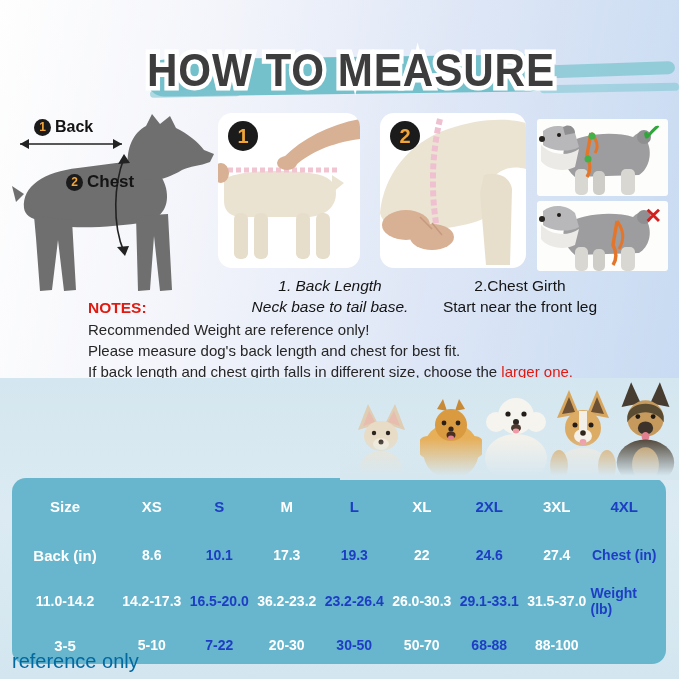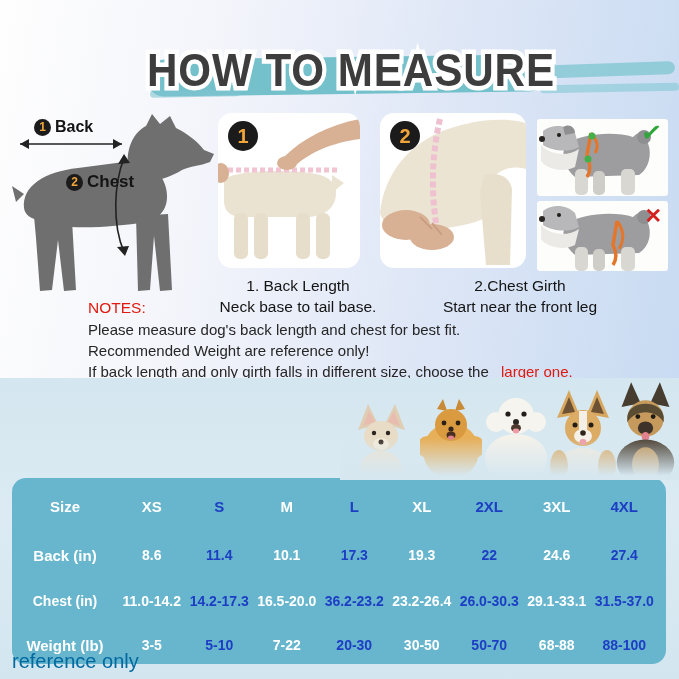--- a/index.html
+++ b/index.html
@@ -32,33 +32,33 @@
   .dg-chest{left:66px;top:64px;font-size:17px;}
   .badge{display:inline-flex;align-items:center;justify-content:center;
     background:#1b1b1b;color:#f0a53a;font-weight:bold;border-radius:50%;}
   .badge-sm{width:17px;height:17px;font-size:12px;}
   .badge-lg{width:30px;height:30px;font-size:20px;position:absolute;left:10px;top:8px;z-index:3;}
   
   .panel{position:absolute;background:#fff;border-radius:14px;overflow:hidden;}
   .panel-1{left:218px;top:113px;width:142px;height:155px;}
   .panel-2{left:380px;top:113px;width:146px;height:155px;}
   .caption{position:absolute;text-align:center;font-size:15.5px;line-height:21px;color:#141414;}
-  .caption-1{left:212px;top:275px;width:172px;}
+  .caption-1{left:244px;top:275px;width:172px;font-style:italic;}
   .caption-2{left:418px;top:275px;width:204px;}
   
   .photo{position:absolute;background:#fdfdfc;border-radius:3px;overflow:hidden;}
   .photo-good{left:537px;top:119px;width:131px;height:77px;}
   .photo-bad{left:537px;top:201px;width:131px;height:70px;}
   .mark{position:absolute;top:1px;right:6px;font-weight:bold;line-height:1;}
   .mark-check{color:#2ea63a;font-size:25px;transform:rotate(8deg);}
   .mark-cross{color:#d41f1f;font-size:21px;top:4px;}
   
   .notes{position:absolute;left:88px;top:297px;font-size:15px;line-height:21px;color:#262626;}
-  .notes-heading{color:#e01a10;font-weight:normal;font-size:15.5px;margin-bottom:1px;}
-  .hl-red{color:#e01a10;margin-left:8px;}
+  .notes-heading{color:#e01a10;font-weight:bold;font-size:15.5px;margin-bottom:1px;}
+  .hl-red{color:#e01a10;}
   
   .dogs-row svg{position:absolute;}
   .dogs-fade{position:absolute;left:340px;top:438px;width:339px;height:42px;
     background:linear-gradient(to bottom,rgba(214,231,240,0) 0%,#d6e7f0 90%);z-index:2;}
   
   .size-table{
     position:absolute;left:12px;top:478px;width:654px;height:186px;
     background:#67b6cd;border-radius:14px;box-sizing:border-box;
     display:grid;grid-template-columns:106px repeat(8,1fr);
     grid-template-rows:52px 46px 46px 42px;padding:2px 8px 0 0;
@@ -185,23 +185,23 @@
       <circle cx="22" cy="14" r="2" fill="#1e1a16"></circle>
       <circle cx="5" cy="18" r="3" fill="#2a2622"></circle>
       <path d="M80,20 L76,44 C80,52 80,58 76,64" stroke="#e4762b" stroke-width="3.5" fill="none"></path>
       <path d="M80,20 C86,28 88,38 82,48" stroke="#e4762b" stroke-width="3" fill="none"></path>
     </svg>
     <span class="mark mark-cross">✕</span>
   </div>
 
   <div class="notes">
     <div class="notes-heading">NOTES:</div>
+    <div>Recommended Weight are reference only!</div>
     <div>Please measure dog's back length and chest for best fit.</div>
-    <div>Recommended Weight are reference only!</div>
-    <div><span>If back length and only girth falls in different size, choose the </span><span class="hl-red">larger one.</span></div>
+    <div><span>If back length and chest girth falls in different size, choose the </span><span class="hl-red">larger one.</span></div>
   </div>
 </div>
 
 <div class="bottom-section"></div>
 
 <div class="dogs-row">
   <svg style="left:354px;top:402px;" width="55" height="78" viewBox="0 0 55 78">
     <polygon points="4,28 14,2 24,22" fill="#dfcdb4"></polygon>
     <polygon points="31,22 41,2 51,28" fill="#dfcdb4"></polygon>
     <polygon points="9,24 15,9 21,20" fill="#e8bcae"></polygon>
@@ -274,21 +274,20 @@
   <div class="st-cell">S</div>
   <div class="st-cell">M</div>
   <div class="st-cell">L</div>
   <div class="st-cell">XL</div>
   <div class="st-cell">2XL</div>
   <div class="st-cell">3XL</div>
   <div class="st-cell">4XL</div>
 
   <div class="st-cell">Back  (in)</div>
   <div class="st-cell">8.6</div>
-  <div class="st-cell">11.4</div>
   <div class="st-cell">10.1</div>
   <div class="st-cell">17.3</div>
   <div class="st-cell">19.3</div>
   <div class="st-cell">22</div>
   <div class="st-cell">24.6</div>
   <div class="st-cell">27.4</div>
 
   <div class="st-cell">Chest  (in)</div>
   <div class="st-cell">11.0-14.2</div>
   <div class="st-cell">14.2-17.3</div>

